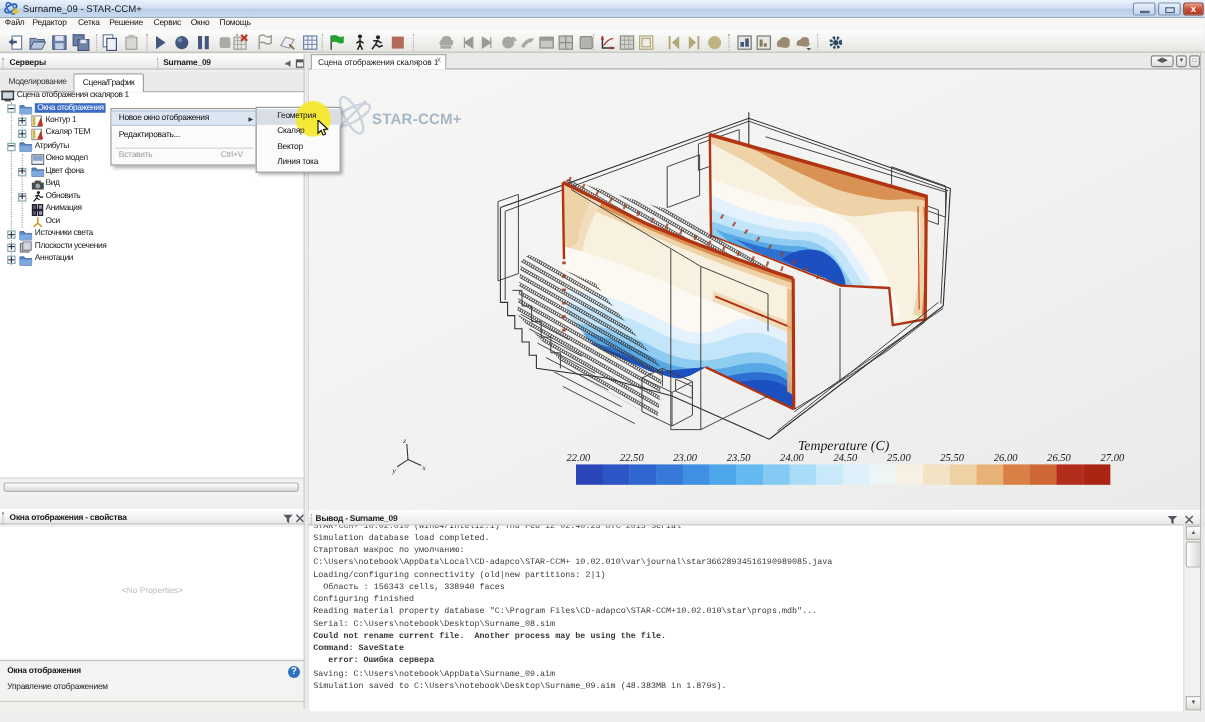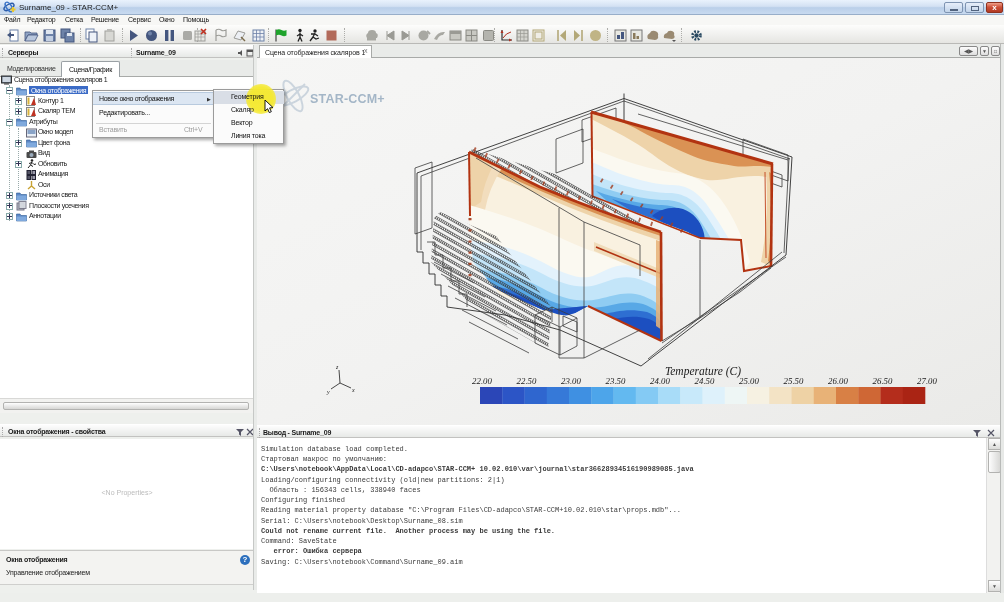--- a/index.html
+++ b/index.html
@@ -706,32 +706,34 @@
  <span style="left:6px">Вывод - Surname_09</span>
  <div style="position:absolute;left:2px;top:2px;width:1px;height:10px;border-left:1px dotted #aaa"></div>
  <svg style="position:absolute;left:716px;top:3px" width="8" height="8" viewBox="0 0 8 8">
       <path d="M0,1 h8 l-3,3 v4 l-2,-1.5 v-2.5 z" fill="#556"></path>
     </svg>
  <svg style="position:absolute;left:730px;top:3px" width="8" height="8" viewBox="0 0 8 8">
       <path d="M1,1 L7,7 M7,1 L1,7" stroke="#556" stroke-width="1.2"></path>
     </svg>
 </div>
 <div style="position:absolute;left:257px;top:438px;width:747px;height:155px;background:#fff;overflow:hidden;font-family:'Liberation Mono',monospace;font-size:7px;color:#3a3a3a">
+<div style="position:absolute;left:4px;top:-3.40px;font-weight:normal;white-space:pre">STAR-CCM+ 10.02.010 (Win64/Intel12.1) Thu Feb 12 02:40:23 UTC 2015 Serial              </div>
 <div style="position:absolute;left:4px;top:6.85px;font-weight:normal;white-space:pre">Simulation database load completed.</div>
 <div style="position:absolute;left:4px;top:17.10px;font-weight:normal;white-space:pre">Стартовал макрос по умолчанию:</div>
-<div style="position:absolute;left:4px;top:27.35px;font-weight:bold;white-space:pre">C:\Users\notebook\AppData\Local\CD-adapco\STAR-CCM+ 10.02.010\var\journal\star36628934516190989085.java</div>
+<div style="position:absolute;left:4px;top:27.35px;font-weight:normal;white-space:pre">C:\Users\notebook\AppData\Local\CD-adapco\STAR-CCM+ 10.02.010\var\journal\star36628934516190989085.java</div>
 <div style="position:absolute;left:4px;top:37.60px;font-weight:normal;white-space:pre">Loading/configuring connectivity (old|new partitions: 2|1)</div>
 <div style="position:absolute;left:4px;top:47.85px;font-weight:normal;white-space:pre">  Область : 156343 cells, 338940 faces</div>
 <div style="position:absolute;left:4px;top:58.10px;font-weight:normal;white-space:pre">Configuring finished</div>
 <div style="position:absolute;left:4px;top:68.35px;font-weight:normal;white-space:pre">Reading material property database "C:\Program Files\CD-adapco\STAR-CCM+10.02.010\star\props.mdb"...</div>
 <div style="position:absolute;left:4px;top:78.60px;font-weight:normal;white-space:pre">Serial: C:\Users\notebook\Desktop\Surname_08.sim</div>
 <div style="position:absolute;left:4px;top:88.85px;font-weight:bold;white-space:pre">Could not rename current file.  Another process may be using the file.</div>
-<div style="position:absolute;left:4px;top:99.10px;font-weight:normal;white-space:pre">Command: SaveState</div>
+<div style="position:absolute;left:4px;top:99.10px;font-weight:bold;white-space:pre">Command: SaveState</div>
 <div style="position:absolute;left:4px;top:109.35px;font-weight:bold;white-space:pre">   error: Ошибка сервера</div>
-<div style="position:absolute;left:4px;top:119.60px;font-weight:normal;white-space:pre">Saving: C:\Users\notebook\Command\Surname_09.aim</div>
+<div style="position:absolute;left:4px;top:119.60px;font-weight:normal;white-space:pre">Saving: C:\Users\notebook\AppData\Surname_09.aim</div>
+<div style="position:absolute;left:4px;top:129.85px;font-weight:normal;white-space:pre">Simulation saved to C:\Users\notebook\Desktop\Surname_09.aim (48.383MB in 1.879s).</div>
 </div>
 
 <div style="position:absolute;left:986px;top:438px;width:14px;height:155px;background:#f2f2f0;border-left:1px solid #ddd">
  <div style="position:absolute;left:1px;top:0;width:13px;height:12px;background:linear-gradient(#fefefe,#dcdcda);border:1px solid #b2b2b0;font-size:5px;color:#555;text-align:center;line-height:11px">▲</div>
  <div style="position:absolute;left:1px;top:142px;width:13px;height:12px;background:linear-gradient(#fefefe,#dcdcda);border:1px solid #b2b2b0;font-size:5px;color:#555;text-align:center;line-height:11px">▼</div>
  <div style="position:absolute;left:1px;top:13px;width:13px;height:22px;background:linear-gradient(90deg,#fdfdfd,#d8d8d6);border:1px solid #b2b2b0;border-radius:2px"></div>
 </div>
 
 <div style="position:absolute;left:1000px;top:44px;width:1px;height:549px;background:#b8bab8"></div>
 <div style="position:absolute;left:1001px;top:44px;width:3px;height:549px;background:#e7e9e7"></div>

